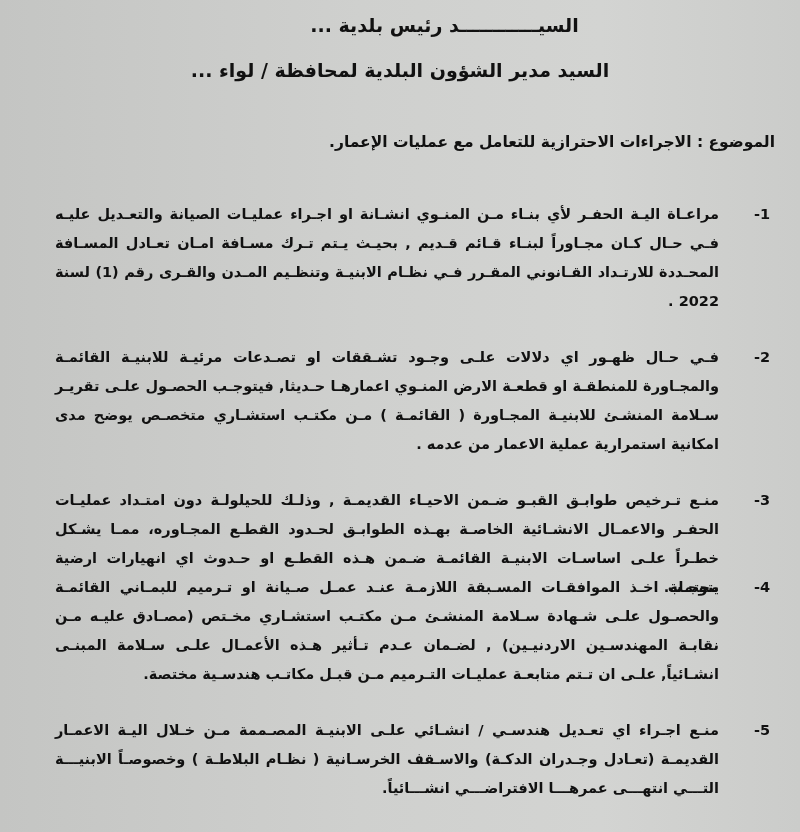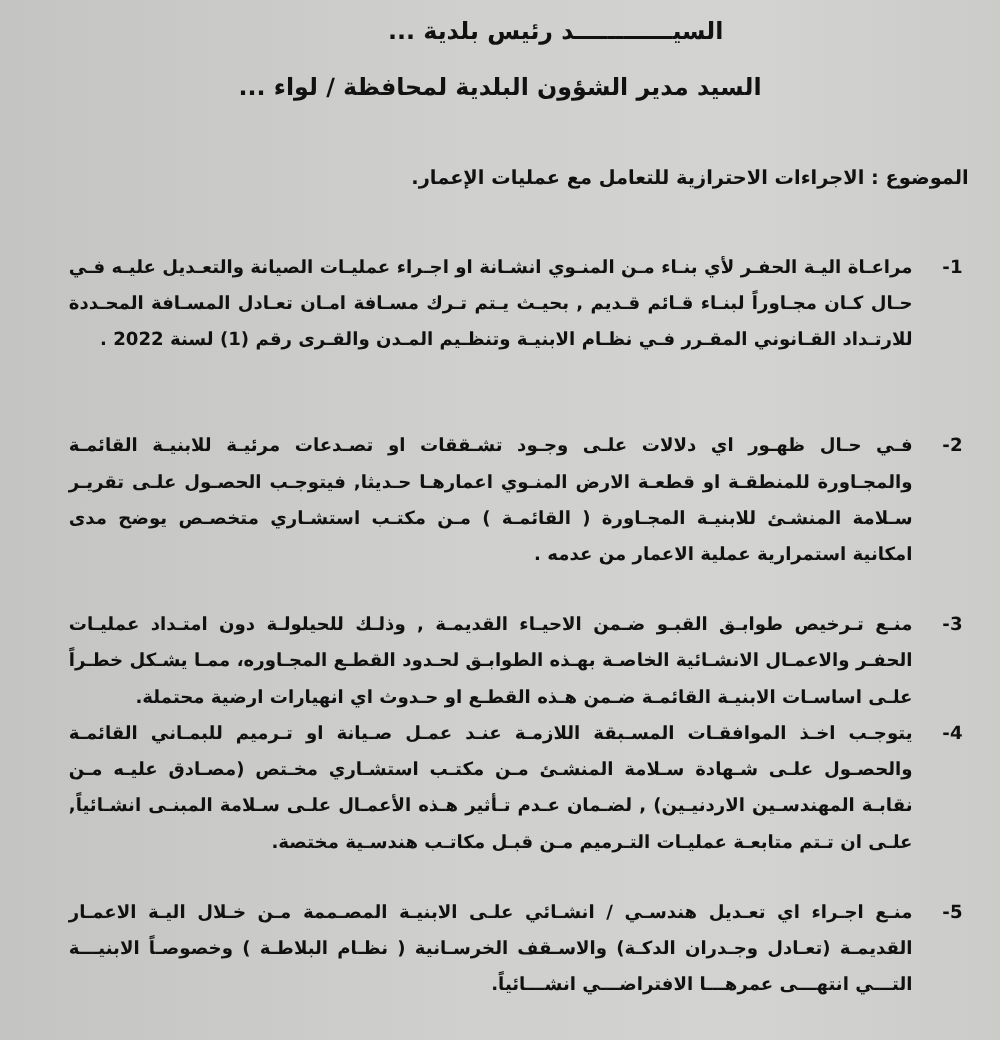--- a/index.html
+++ b/index.html
@@ -58,21 +58,21 @@
     font-size: 14.5px;
     font-weight: bold;
     line-height: 29px;
   }
   .item-num {
     position: absolute;
     right: 0;
     top: 0;
   }
   .item-body {
-    margin-right: 40px;
+    margin-right: 51px;
     text-align: justify;
     text-align-last: right;
   }
   .item-1 { top: 200px; }
   .item-2 { top: 343px; }
   .item-3 { top: 486px; }
   .item-4 { top: 573px; }
   .item-5 { top: 716px; }
 </style>
 </head>

